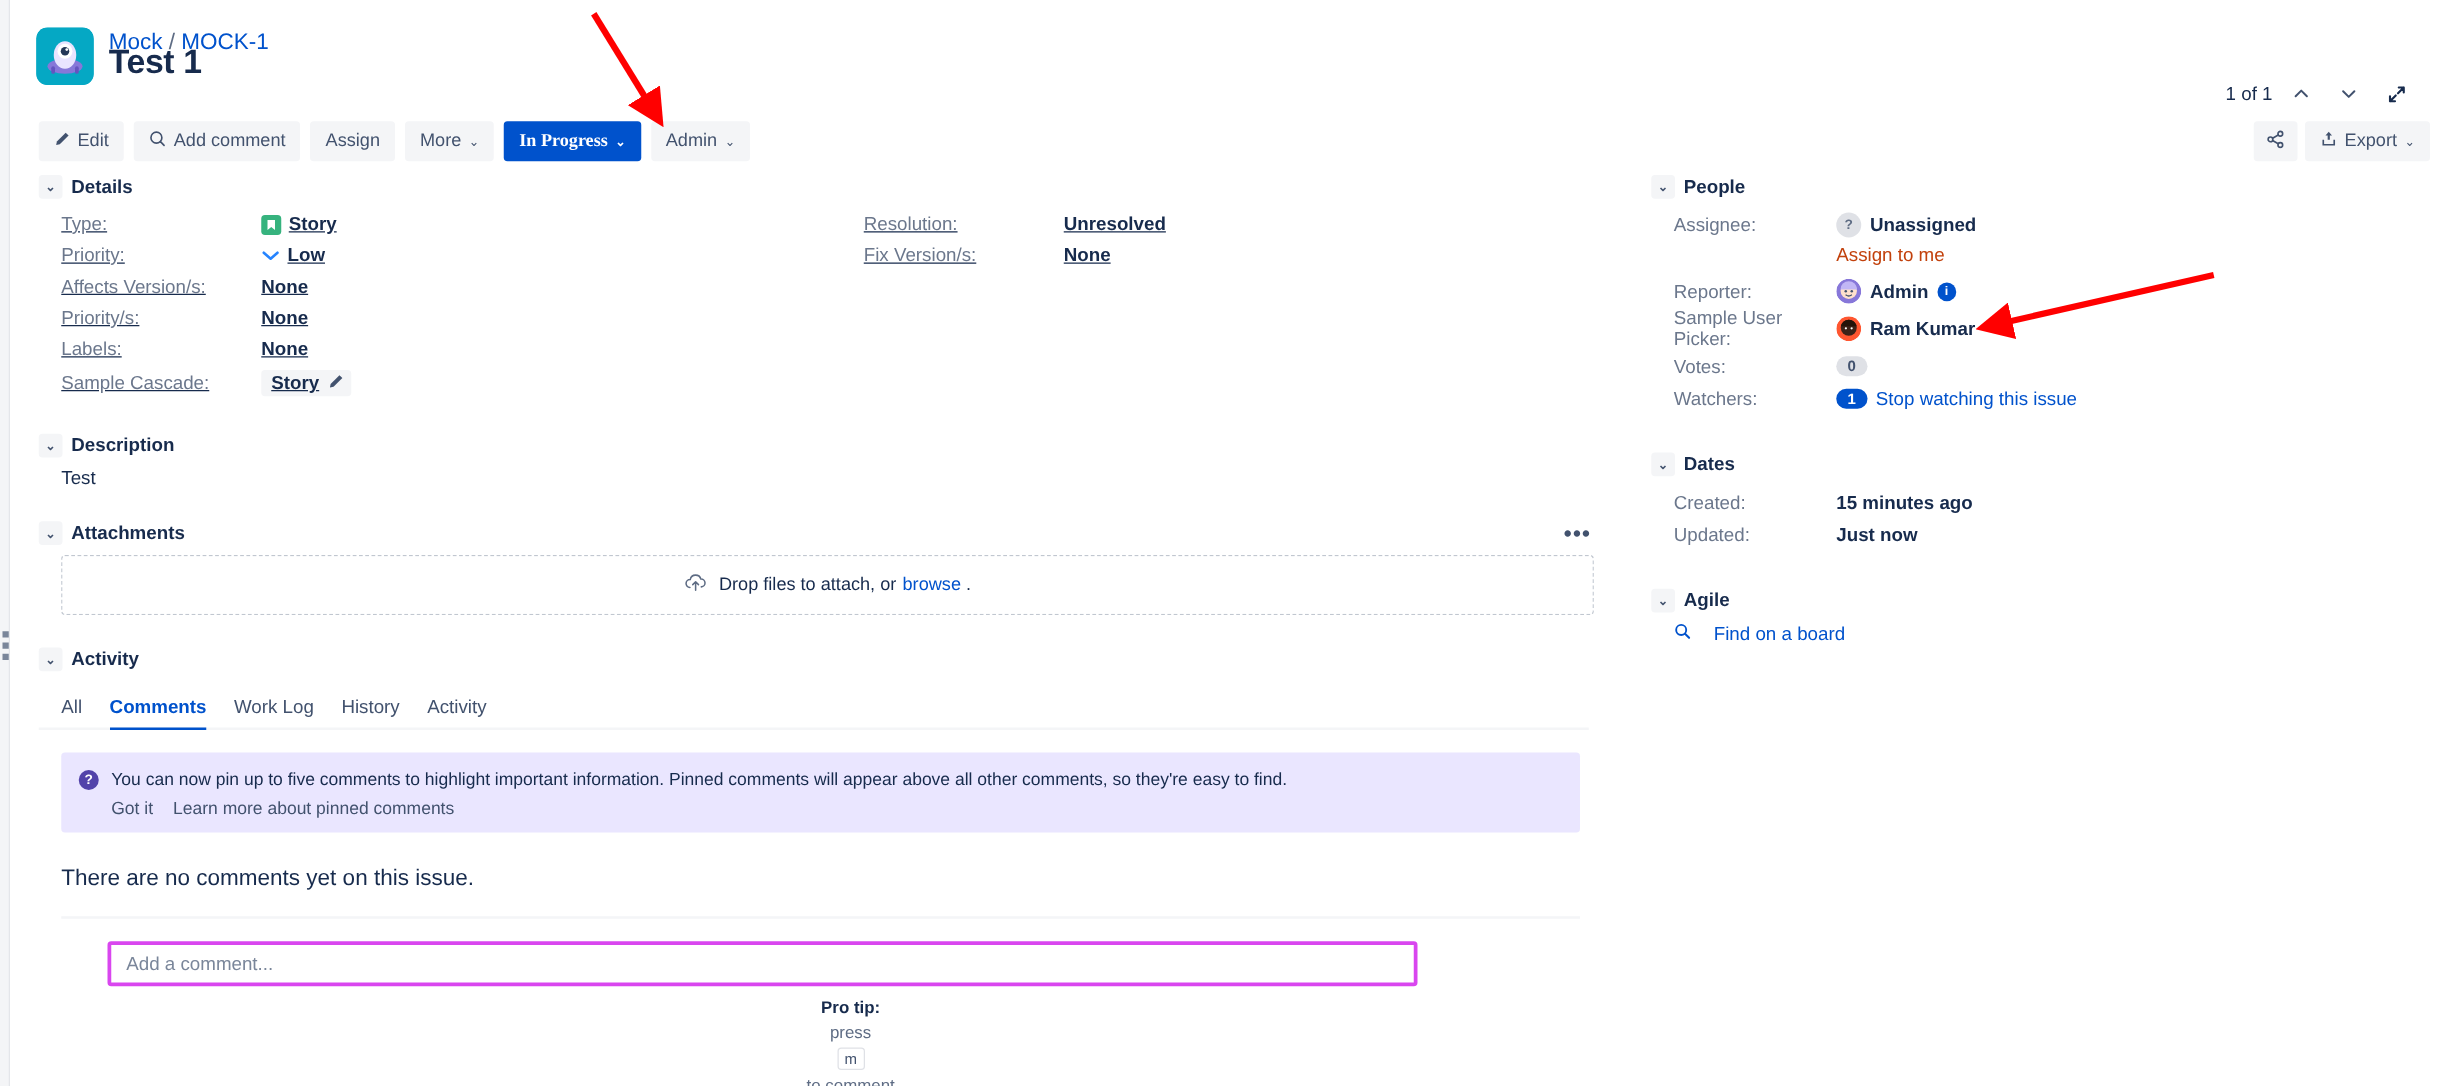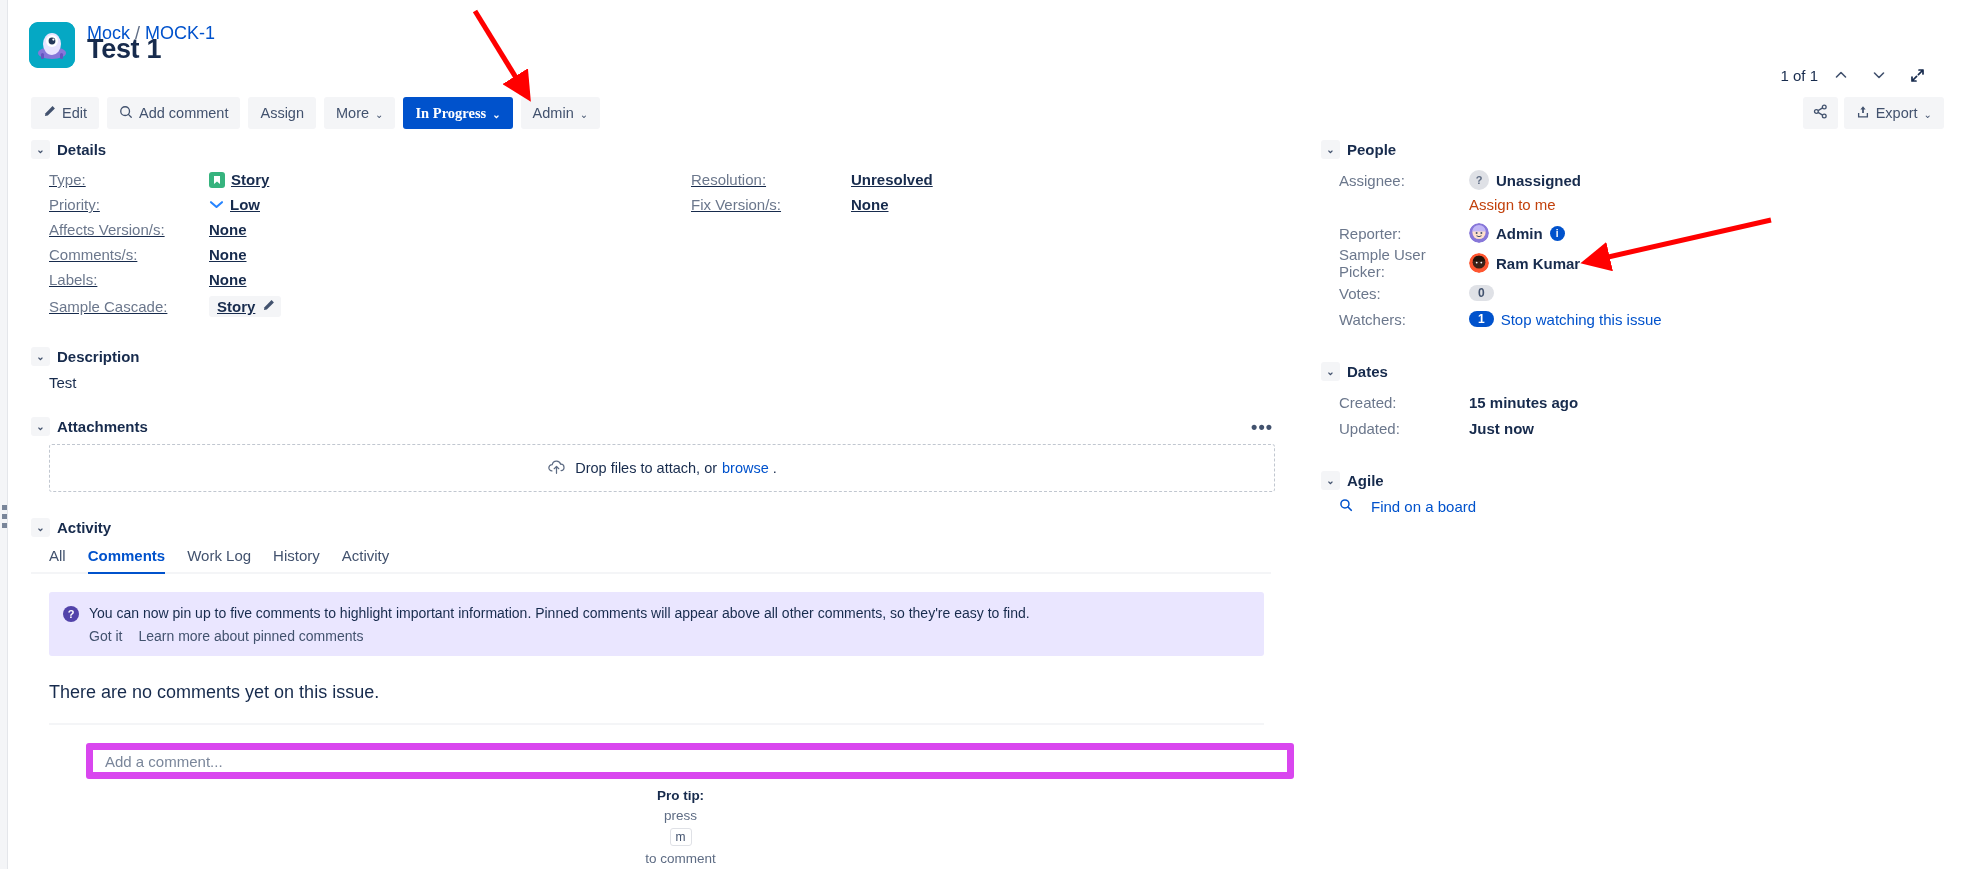--- a/index.html
+++ b/index.html
@@ -136,21 +136,21 @@
     margin: 8px 18px 0 18px; height: 48px;
     border: 1px dashed #c1c7d0; border-radius: 3px;
     display: flex; align-items: center; justify-content: center;
     font-size: 14.5px; color: #172b4d; gap: 9px;
   }
   .dropzone a { color: #0052cc; text-decoration: none; }
   .cloud { color: #5e6c84; }
 
   
   .tabs {
-    display: flex; gap: 22px; padding-left: 18px; margin-top: 10px;
+    display: flex; gap: 22px; padding-left: 18px; margin-top: 20px;
     border-bottom: 2px solid #f4f5f7; width: 1240px;
   }
   .tab {
     font-size: 15px; color: #42526e; padding-bottom: 8px; cursor: pointer;
     border-bottom: 2px solid transparent; margin-bottom: -2px;
   }
   .tab.active { color: #0052cc; font-weight: bold; border-bottom-color: #0052cc; }
 
   .notice {
     margin: 18px 18px 0 18px; width: 1215px; background: #eae6ff;
@@ -166,21 +166,21 @@
   .notice-actions { margin-top: 5px; display: flex; gap: 16px; }
   .notice-actions span { font-size: 14px; color: #42526e; cursor: pointer; }
 
   .no-comments {
     padding-left: 18px; margin-top: 26px; font-size: 18px; color: #172b4d;
   }
   .divider { margin: 20px 18px 0 18px; width: 1215px; height: 2px; background: #f4f5f7; }
 
   .comment-box { margin: 18px 18px 0 55px; }
   .comment-input {
-    width: 1208px; height: 36px; border: 7px solid #d946ef; border-radius: 3px;
+    width: 1048px; height: 36px; border: 3px solid #d946ef; border-radius: 3px;
     padding: 0 12px; font-size: 15px; color: #7a869a; display: flex; align-items: center;
     background: #fff; cursor: text;
   }
   .protip { margin-top: 9px; font-size: 13.5px; color: #5e6c84; display: flex; align-items: center; gap: 5px; flex-direction: column; }
   .protip b { color: #172b4d; }
   .kbd {
     display: inline-block; min-width: 18px; text-align: center;
     border: 1px solid #dfe1e6; border-radius: 3px; background: #fff;
     font-size: 12px; padding: 1px 5px; color: #42526e;
   }
@@ -367,21 +367,21 @@
                   <span>Low</span>
                 </div>
               </div>
 
               <div class="drow">
                 <div class="dlabel">Affects Version/s:</div>
                 <div class="dvalue plain">None</div>
               </div>
 
               <div class="drow">
-                <div class="dlabel">Comments/s:</div>
+                <div class="dlabel">Priority/s:</div>
                 <div class="dvalue plain">None</div>
               </div>
 
               <div class="drow">
                 <div class="dlabel">Labels:</div>
                 <div class="dvalue plain">None</div>
               </div>
 
               <div class="drow" style="height:29px">
                 <div class="dlabel">Sample Cascade:</div>

